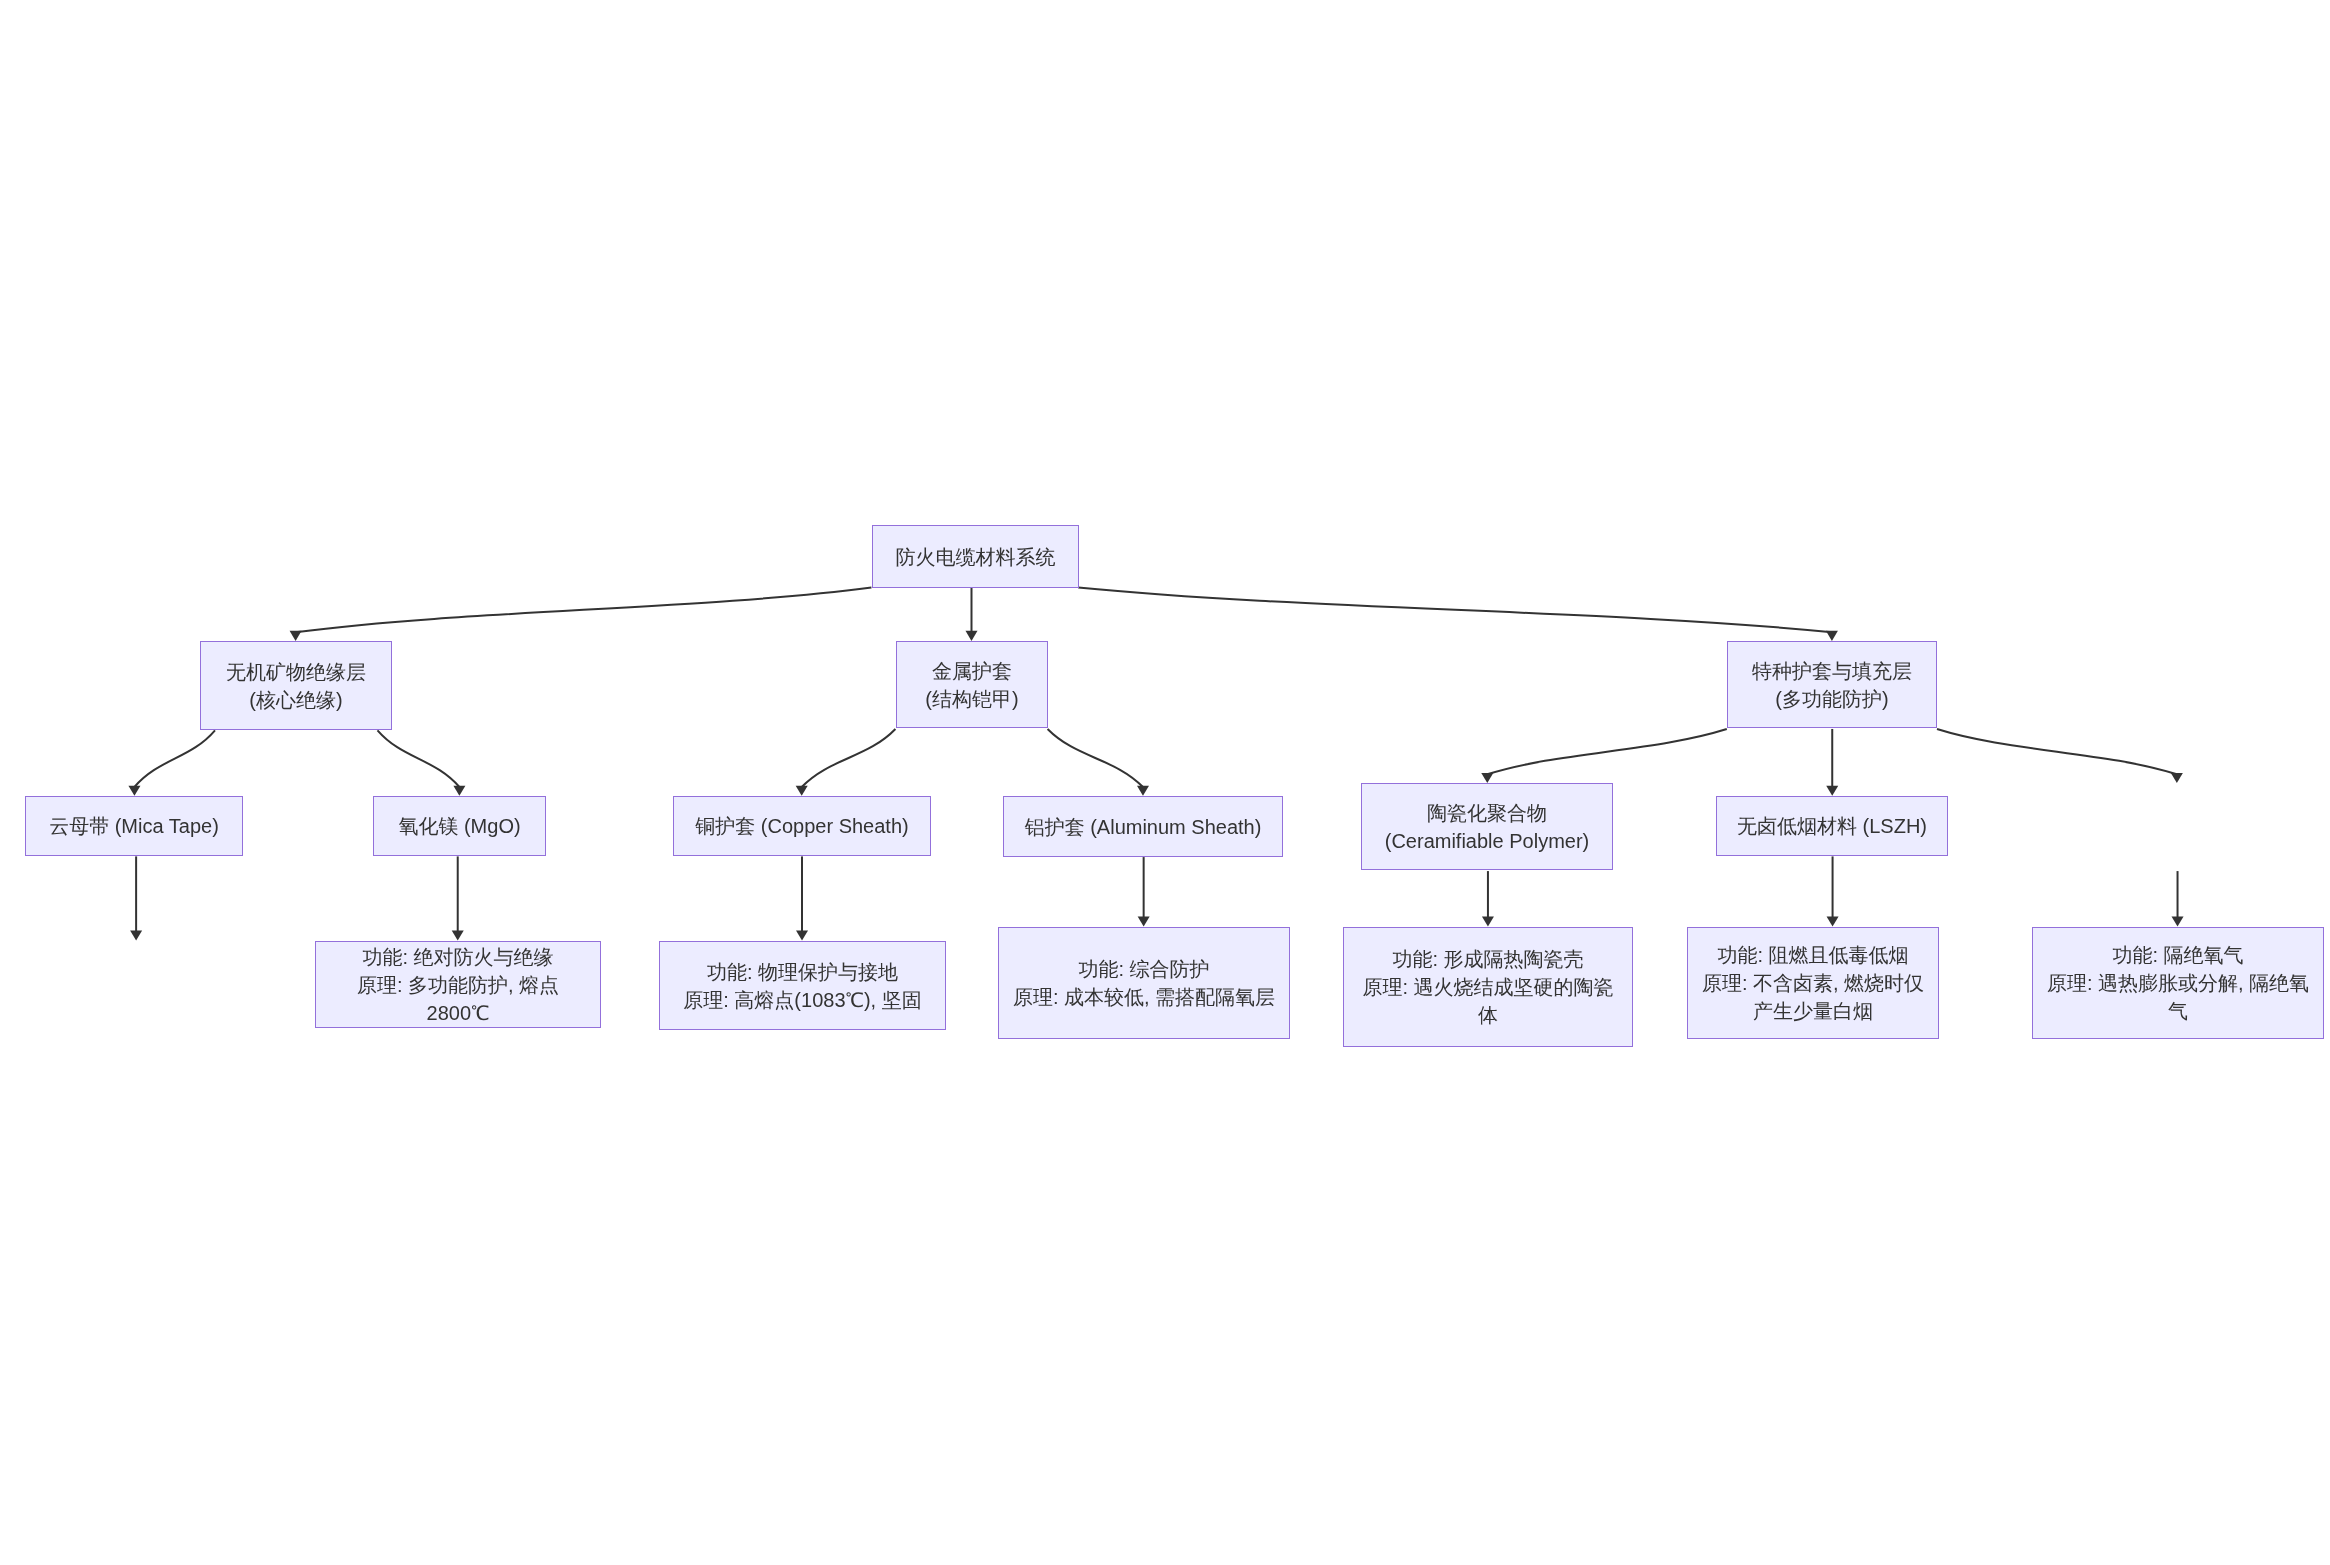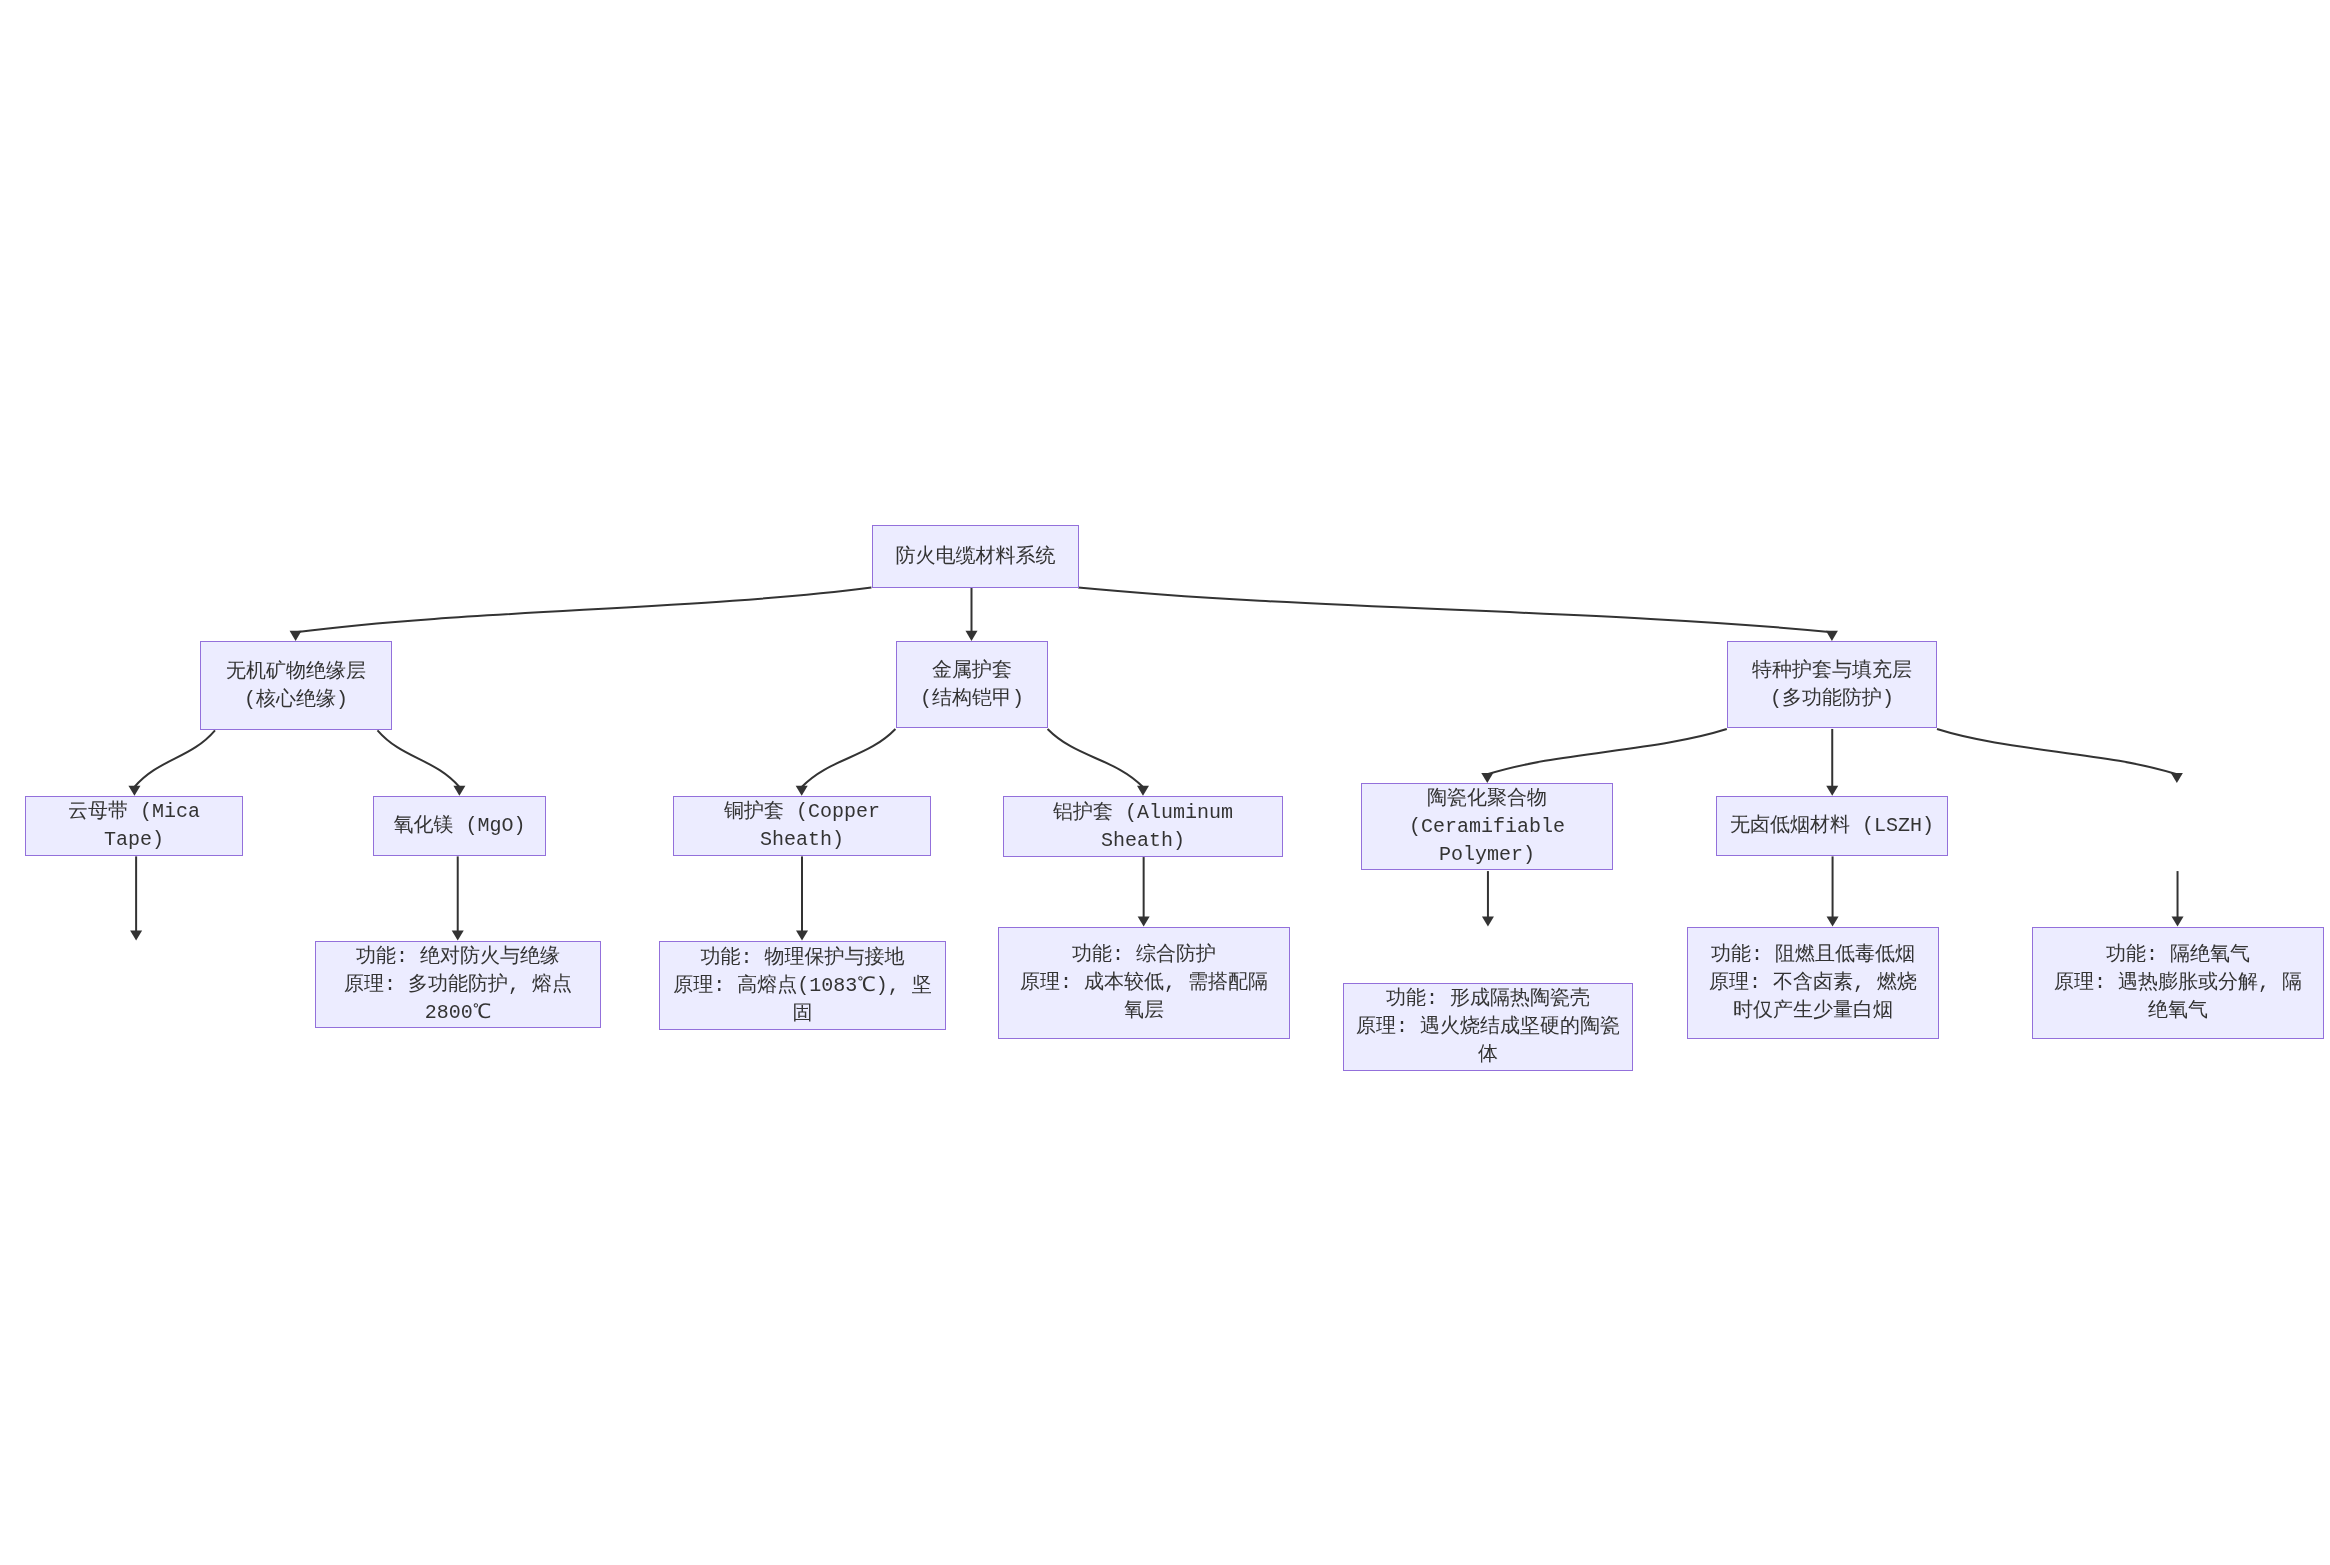--- a/index.html
+++ b/index.html
@@ -27,21 +27,20 @@
     background: #ECECFF;
     border: 1.7px solid #9370DB;
     color: #333333;
     display: flex;
     flex-direction: column;
     justify-content: center;
     text-align: center;
     font-size: 20px;
     line-height: 28px;
     padding: 0 12px;
-    font-family: Liberation Mono, monospace;
   }
   .node .line {
     width: 100%;
   }
 </style>
 </head>
 <body>
 
 <div class="canvas">
 
@@ -136,21 +135,21 @@
   <div class="node" style="left:659px;top:941px;width:287px;height:89px">
     <div class="line">功能: 物理保护与接地</div>
     <div class="line">原理: 高熔点(1083℃), 坚固</div>
   </div>
 
   <div class="node" style="left:998px;top:927px;width:292px;height:112px">
     <div class="line">功能: 综合防护</div>
     <div class="line">原理: 成本较低, 需搭配隔氧层</div>
   </div>
 
-  <div class="node" style="left:1343px;top:983px;width:290px;height:88px">
+  <div class="node" style="left:1343px;top:927px;width:290px;height:120px">
     <div class="line">功能: 形成隔热陶瓷壳</div>
     <div class="line">原理: 遇火烧结成坚硬的陶瓷体</div>
   </div>
 
   <div class="node" style="left:1687px;top:927px;width:252px;height:112px">
     <div class="line">功能: 阻燃且低毒低烟</div>
     <div class="line">原理: 不含卤素, 燃烧时仅产生少量白烟</div>
   </div>
 
   <div class="node" style="left:2032px;top:927px;width:292px;height:112px">

